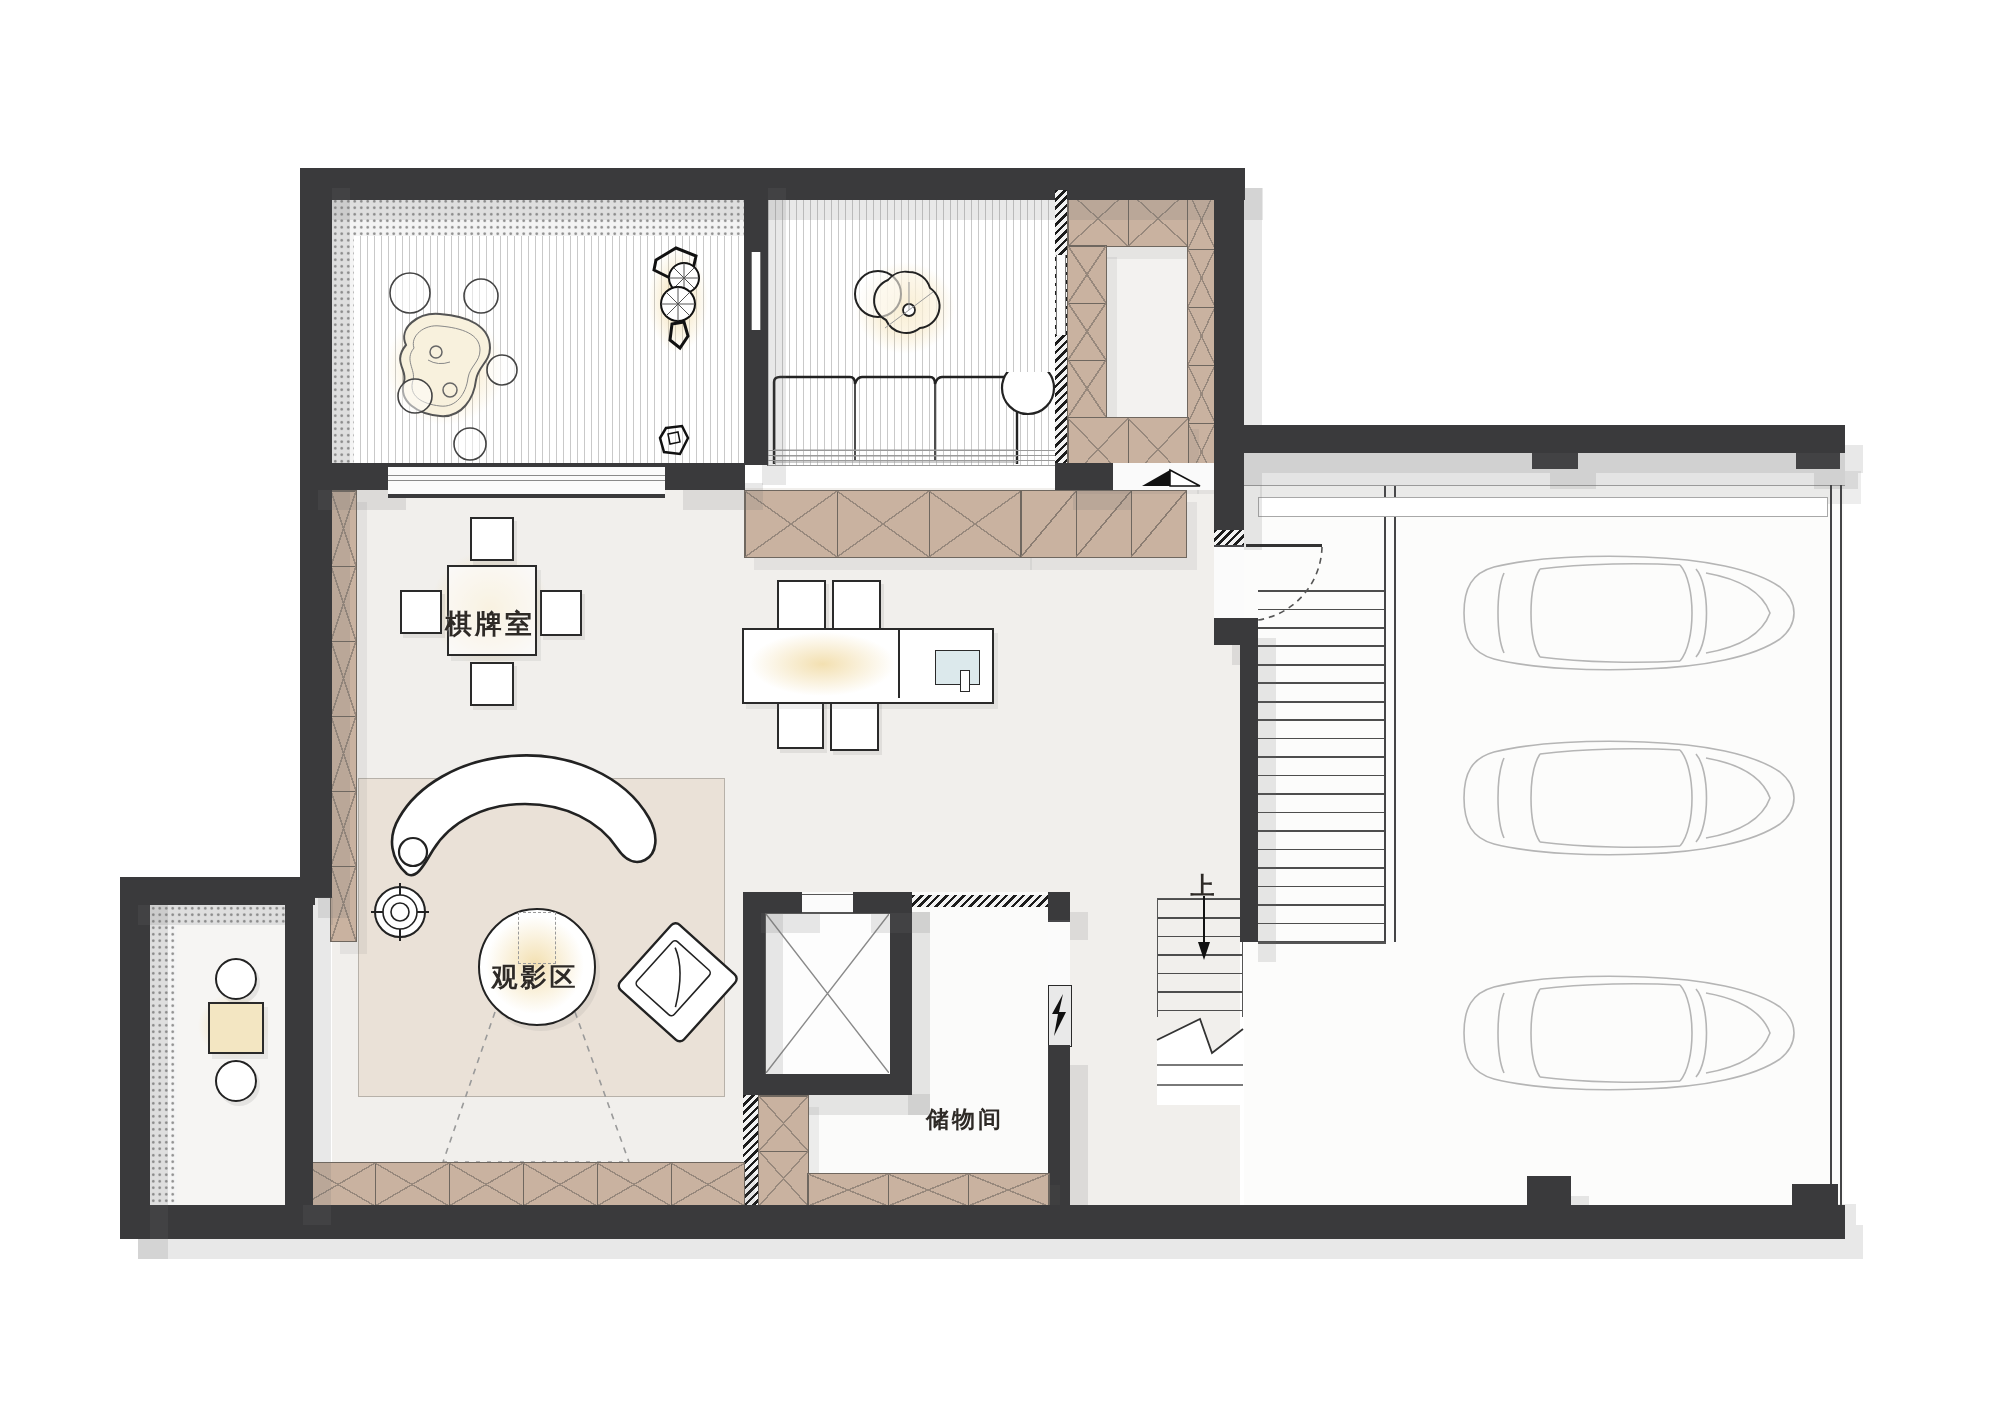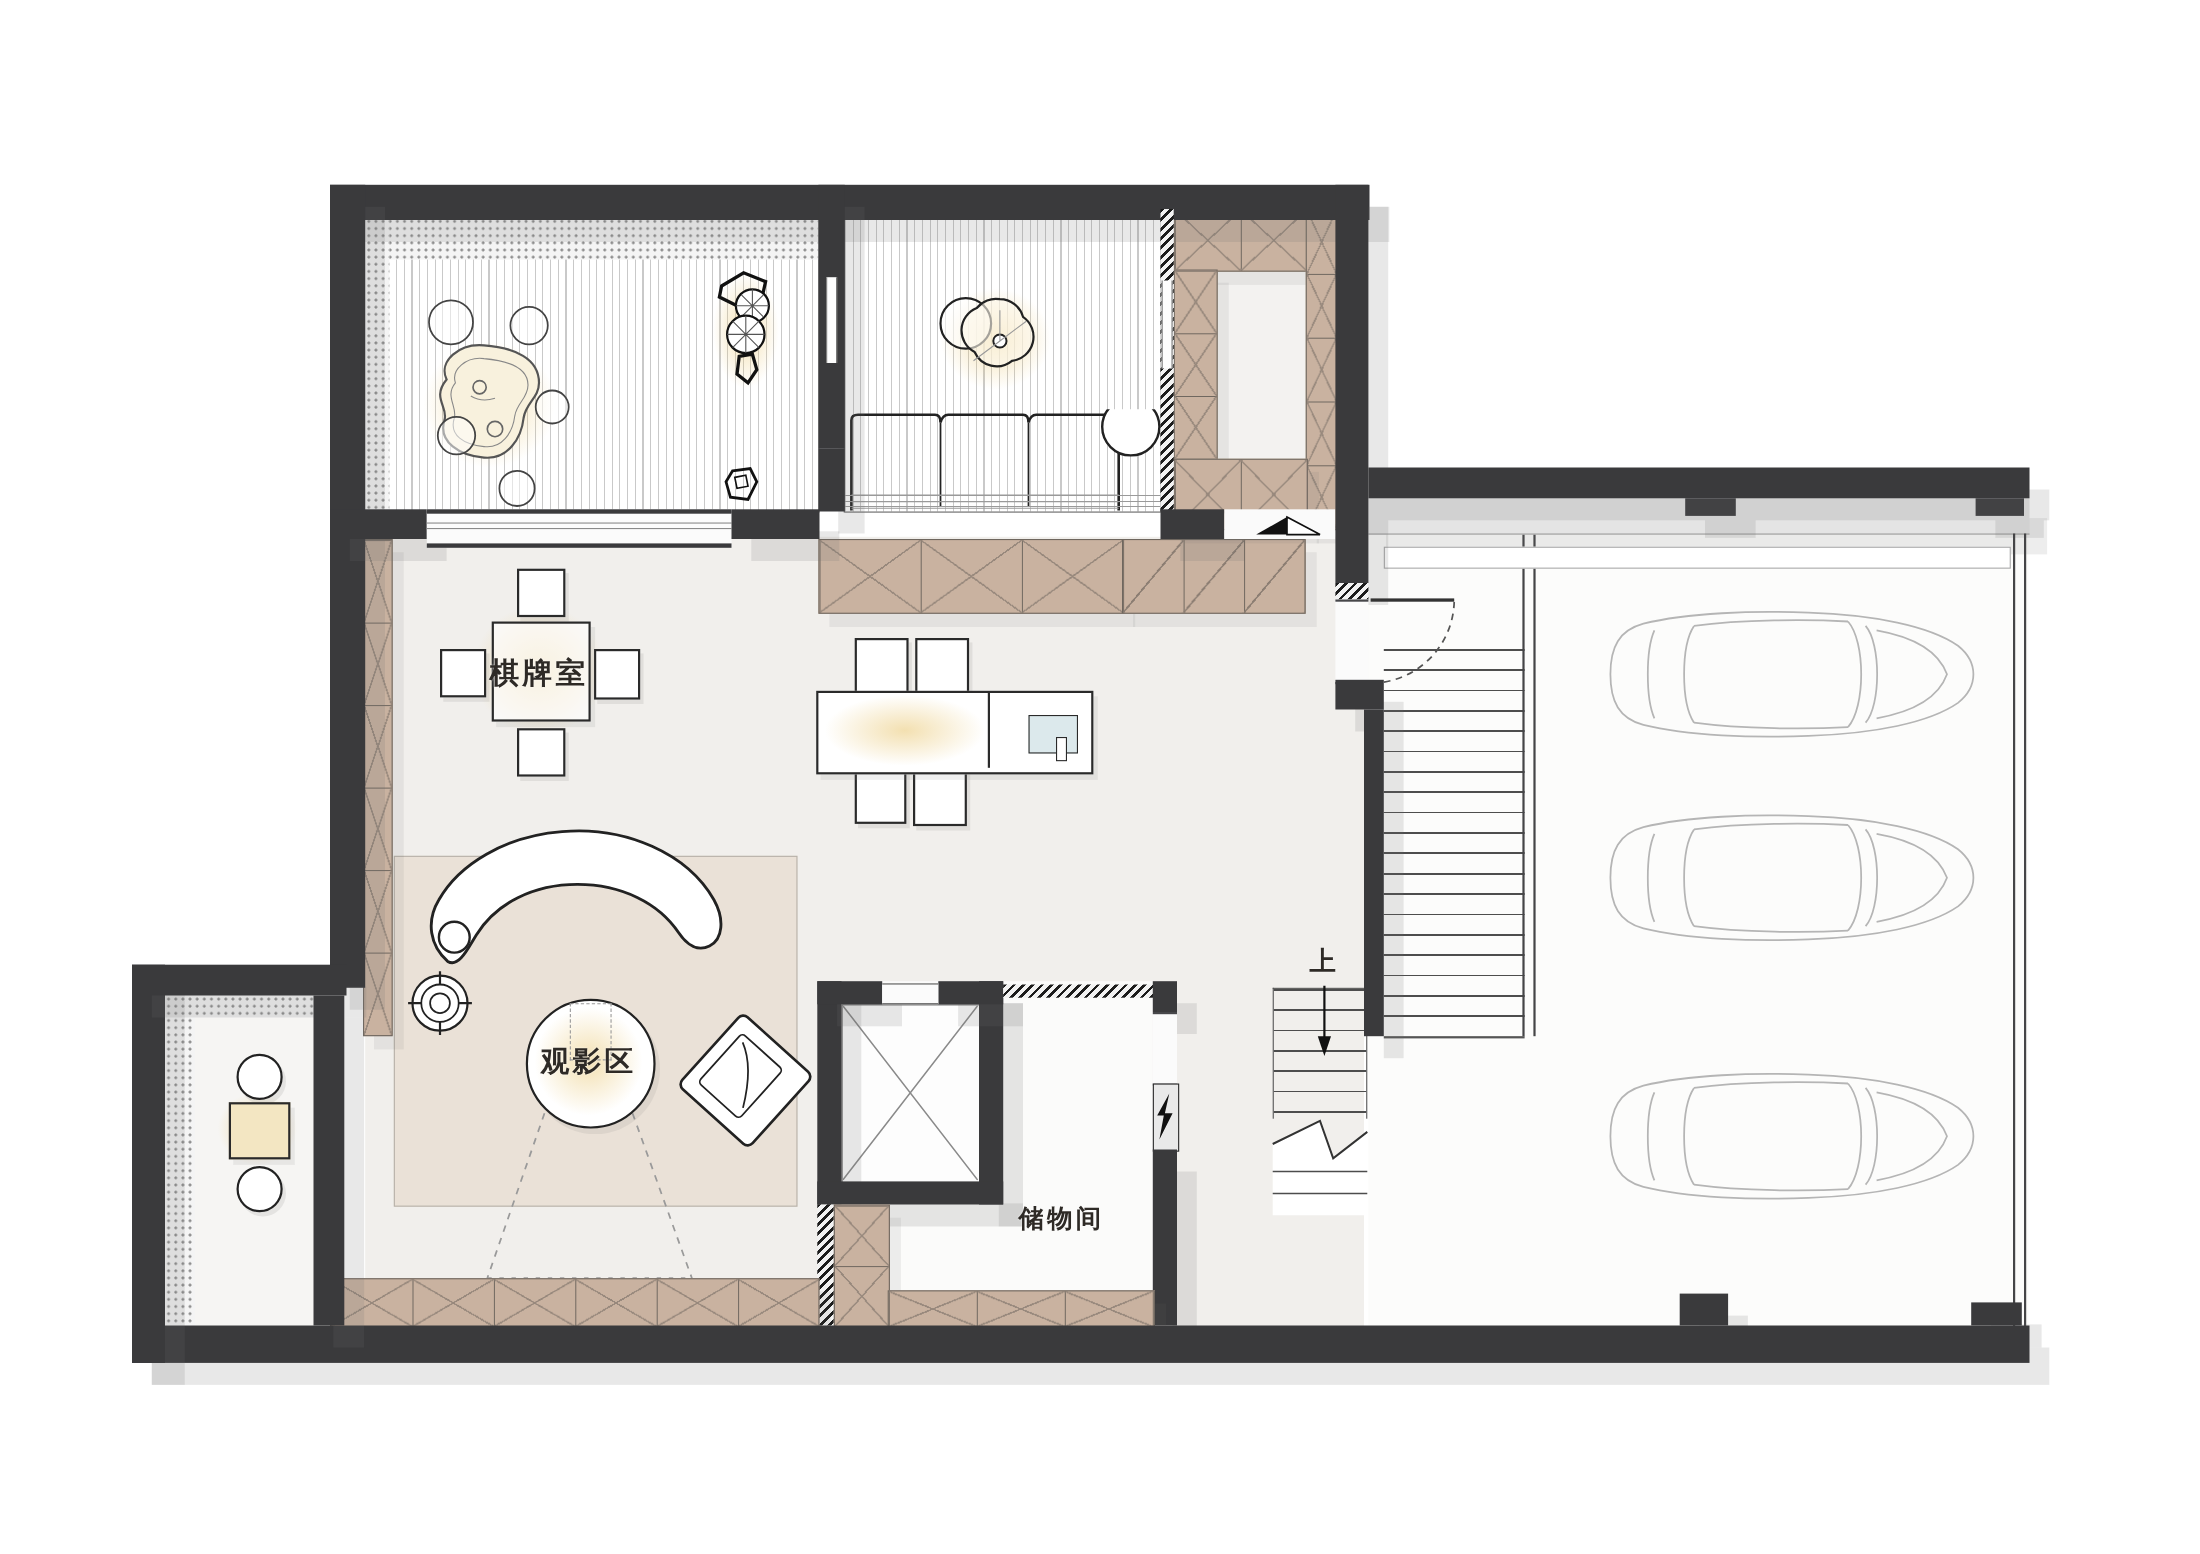--- a/index.html
+++ b/index.html
@@ -22,21 +22,21 @@
   
   .tanx{background-color:#c9b2a0;border:1px solid #6f675f;box-shadow:10px 12px 0 rgba(110,110,110,0.10);}
   .tand{background-color:#c9b2a0;border:1px solid #6f675f;box-shadow:10px 12px 0 rgba(110,110,110,0.10);}
   
   .furn{background:#ffffff;border:2px solid #2a2a2a;box-shadow:4px 5px 0 rgba(120,120,120,0.12);}
   .chair{background:#ffffff;border:2px solid #2a2a2a;box-shadow:3px 4px 0 rgba(120,120,120,0.14);}
   .glow{background:radial-gradient(closest-side,rgba(233,198,112,0.55),rgba(233,198,112,0));}
   .rug{background:#eae1d7;border:1.5px solid #b7b1a9;}
   .treads{background-image:repeating-linear-gradient(to bottom,#4d4d4d 0 1.5px,transparent 1.5px 18.5px);}
   .label{color:#2e2a26;font-weight:700;letter-spacing:3px;text-align:center;
-         text-shadow:0 0 2px rgba(255,255,255,.8);}
+         text-shadow:0 0 2px rgba(255,255,255,.8);margin-top:12px;}
   .winband{background:#fbfbfb;border-top:4px solid #3a3a3c;border-bottom:4px solid #3a3a3c;}
   .glass{background:#fdfdfd;border-left:1.2px solid #777;border-right:1.2px solid #777;}
   .opening{background:#fbfbfb;border-top:2px solid #47474a;border-bottom:2px solid #47474a;}
   svg{display:block;}
 </style>
 </head>
 <body>
 
 <div class="plan">
 

